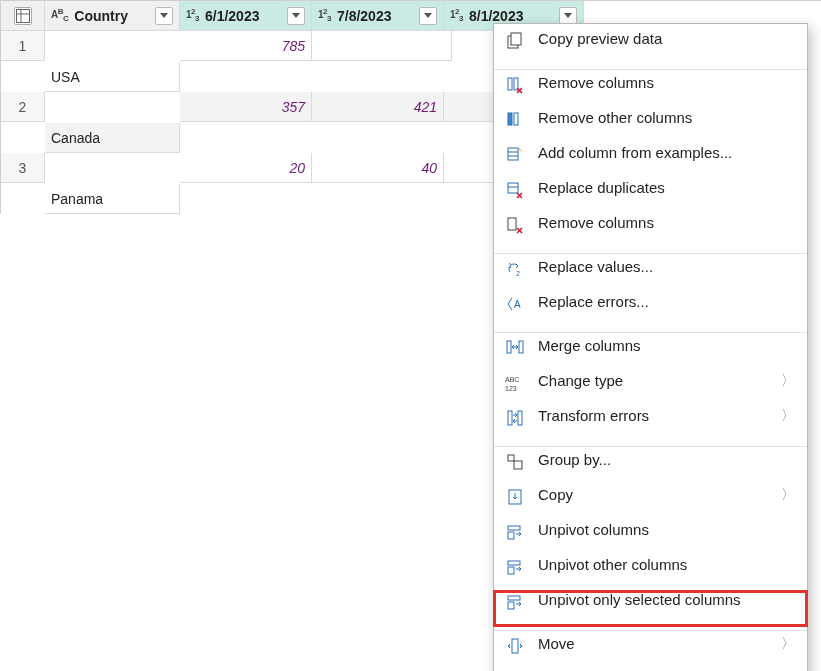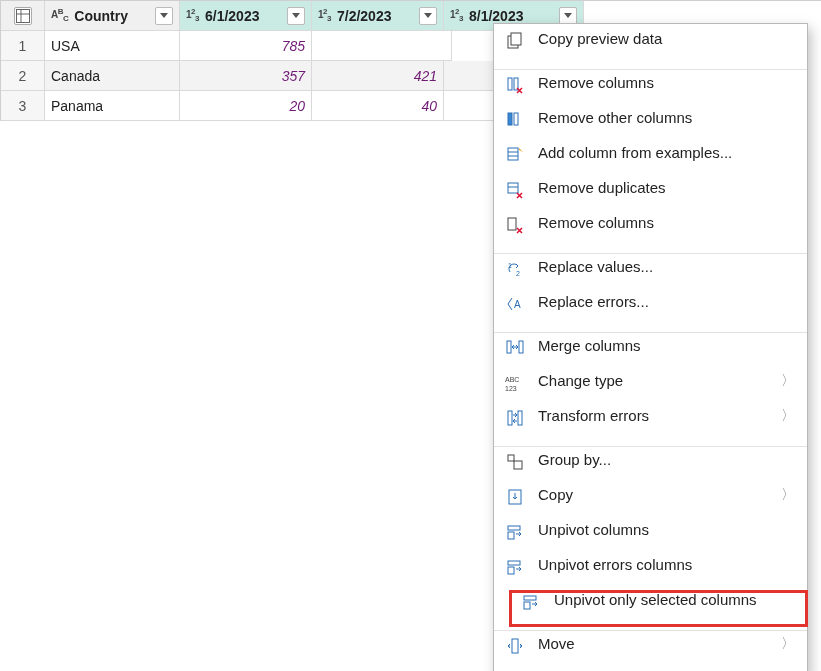--- a/index.html
+++ b/index.html
@@ -33,21 +33,21 @@
     overflow: hidden;
     white-space: nowrap;
   }
   .hdr { background: #f0f0f0; font-weight: 600; }
   .hdr.sel { background: #c9ebe4; }
   .corner { width: 44px; justify-content: center; }
   .rowhdr { width: 44px; background: #f6f6f6; justify-content: center; color: #555; }
   .col-country { width: 135px; }
   .col-date { width: 132px; }
   .num { justify-content: flex-end; font-style: italic; color: #701a75; }
-  .txt { justify-content: flex-start; }
+  .txt { justify-content: flex-start; margin-top: 31px; }
   .typeicon { font-size: 10px; color: #444; margin-right: 6px; letter-spacing: -0.5px; }
   .typeicon sup, .typeicon sub { font-size: 8px; }
   .dropbtn {
     width: 18px; height: 18px; margin-left: auto;
     border: 1px solid #bbb; background: #fff;
     display: inline-flex; align-items: center; justify-content: center;
     font-size: 10px; color: #555; border-radius: 2px;
   }
   .cornericon {
     width: 18px; height: 18px;
@@ -74,21 +74,21 @@
     color: #222;
     cursor: default;
   }
   .mi .mi-icon {
     width: 22px; height: 22px; margin-right: 12px;
     display: inline-flex; align-items: center; justify-content: center;
     flex-shrink: 0;
   }
   .mi .arrow { margin-left: auto; color: #888; font-size: 14px; }
   .sep { height: 1px; background: #e2e2e2; margin: 4px 0; }
-  .mi.highlight { outline: 3px solid #e2332e; outline-offset: -2px; margin-left: 16px; }
+  .mi.highlight { outline: 3px solid #e2332e; outline-offset: -2px; }
   .mi-icon svg { display:block; }
 </style>
 </head>
 <body>
 
 <div class="grid">
 
   <div class="row">
     <div class="cell hdr corner">
       <span class="cornericon">
@@ -112,21 +112,21 @@
       <span class="typeicon">1<sup>2</sup><sub>3</sub></span>
       <span>6/1/2023</span>
       <span class="dropbtn">
         <svg width="8" height="6" viewBox="0 0 8 6">
             <path d="M0 0 L8 0 L4 5 Z" fill="#555"></path>
           </svg>
       </span>
     </div>
     <div class="cell hdr sel col-date">
       <span class="typeicon">1<sup>2</sup><sub>3</sub></span>
-      <span>7/2/2023</span>
+      <span>7/8/2023</span>
       <span class="dropbtn">
         <svg width="8" height="6" viewBox="0 0 8 6">
             <path d="M0 0 L8 0 L4 5 Z" fill="#555"></path>
           </svg>
       </span>
     </div>
     <div class="cell hdr sel col-date" style="width:140px;">
       <span class="typeicon">1<sup>2</sup><sub>3</sub></span>
       <span>8/1/2023</span>
       <span class="dropbtn">
@@ -200,21 +200,21 @@
     <span>Add column from examples...</span>
   </div>
   <div class="mi">
     <span class="mi-icon">
         <svg width="18" height="18" viewBox="0 0 18 18">
           <rect x="2" y="2" width="10" height="10" fill="none" stroke="#2a6fb5"></rect>
           <path d="M2 6h10" stroke="#2a6fb5"></path>
           <path d="M11 12 L16 17 M16 12 L11 17" stroke="#d13" stroke-width="1.5"></path>
         </svg>
       </span>
-    <span>Remove duplicates</span>
+    <span>Replace duplicates</span>
   </div>
   <div class="mi">
     <span class="mi-icon">
         <svg width="18" height="18" viewBox="0 0 18 18">
           <rect x="2" y="2" width="8" height="12" fill="none" stroke="#444"></rect>
           <path d="M11 12 L16 17 M16 12 L11 17" stroke="#d13" stroke-width="1.5"></path>
         </svg>
       </span>
     <span>Remove columns</span>
   </div>
@@ -303,21 +303,21 @@
     <span>Unpivot columns</span>
   </div>
   <div class="mi">
     <span class="mi-icon">
         <svg width="18" height="18" viewBox="0 0 18 18">
           <rect x="2" y="3" width="12" height="4" fill="none" stroke="#2a6fb5"></rect>
           <rect x="2" y="9" width="6" height="7" fill="none" stroke="#2a6fb5"></rect>
           <path d="M10 11 h5 M13 9 l2 2 l-2 2" stroke="#2a6fb5" fill="none"></path>
         </svg>
       </span>
-    <span>Unpivot errors columns</span>
+    <span>Unpivot other columns</span>
   </div>
   <div class="mi highlight">
     <span class="mi-icon">
         <svg width="18" height="18" viewBox="0 0 18 18">
           <rect x="2" y="3" width="12" height="4" fill="none" stroke="#2a6fb5"></rect>
           <rect x="2" y="9" width="6" height="7" fill="none" stroke="#2a6fb5"></rect>
           <path d="M10 11 h5 M13 9 l2 2 l-2 2" stroke="#2a6fb5" fill="none"></path>
         </svg>
       </span>
     <span>Unpivot only selected columns</span>

